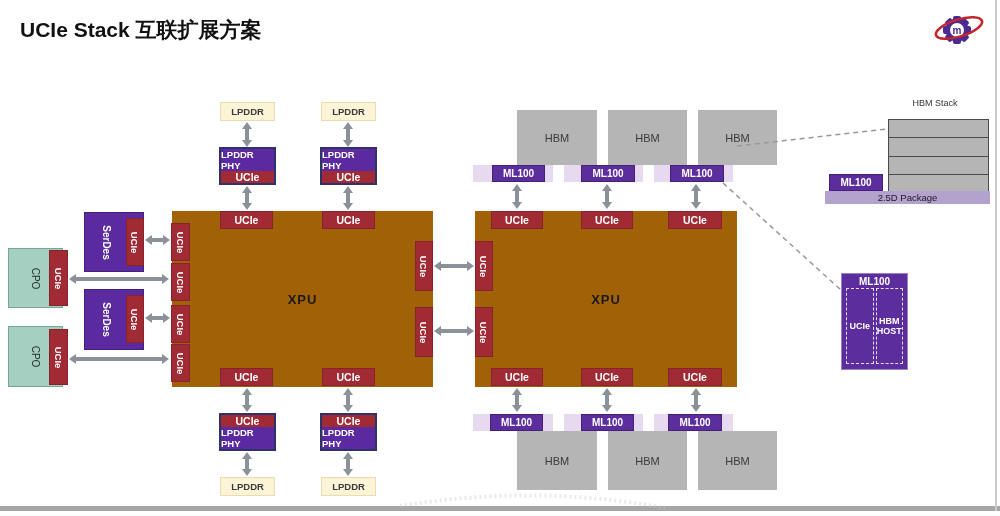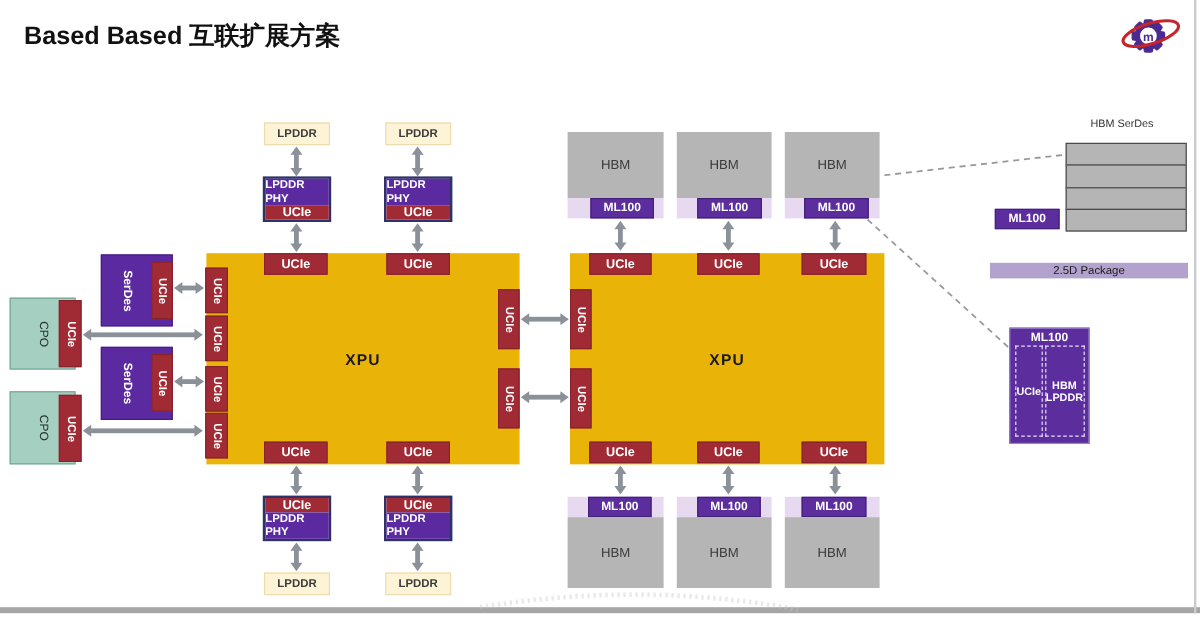--- a/index.html
+++ b/index.html
@@ -3,23 +3,23 @@
 <meta charset="utf-8">
 <style>
   html,body{margin:0;padding:0;background:#fff;}
   #stage{position:relative;width:1000px;height:516px;background:#ffffff;overflow:hidden;
          font-family:"Liberation Sans",sans-serif;}
   .box{position:absolute;box-sizing:border-box;display:flex;align-items:center;justify-content:center;}
   .red{background:#a12b35;color:#fff;border:1px solid #8a222c;font-weight:bold;font-size:10.5px;}
   .purple{background:#5b2aa0;color:#fff;border:1px solid #45207a;font-weight:bold;font-size:9.5px;}
   .green{background:#a5cfc0;border:1px solid #74a893;color:#22302b;font-size:10px;}
   .cream{background:#fdf3d6;border:1px solid #ecdcae;color:#3b3b3b;font-size:9.5px;font-weight:bold;}
-  .gray{background:#b5b5b5;color:#3a3a3a;font-size:11px;}
+  .gray{background:#b5b5b5;color:#3a3a3a;font-size:11px;margin-left:44px;}
   .lav{background:#e7d9ef;}
-  .xpu{background:#eab308;text-align:right;}
+  .xpu{background:#a16207;text-align:right;}
   .xpu .xpu-label{font-weight:bold;font-size:13px;color:#1a1a1a;letter-spacing:1px;}
   .vbox span{transform:rotate(90deg);white-space:nowrap;display:block;}
   .combo{position:absolute;box-sizing:border-box;border:2px solid #2f3268;display:flex;flex-direction:column;}
   .combo .row{flex:1;display:flex;align-items:center;justify-content:center;color:#fff;font-weight:bold;box-sizing:border-box;}
   .combo .row.purple-r{background:#5b2aa0;font-size:9.5px;}
   .combo .row.red-r{background:#a12b35;font-size:10.5px;}
   
   .av{position:absolute;width:10px;}
   .av .shaft{position:absolute;left:50%;transform:translateX(-50%);top:6px;bottom:6px;width:4px;background:#8b9199;}
   .av::before{content:"";position:absolute;top:0;left:50%;transform:translateX(-50%);
@@ -36,39 +36,39 @@
   .title{position:absolute;left:20px;top:16px;font-size:21px;font-weight:bold;color:#111;}
   .logo{position:absolute;top:8px;right:16px;display:flex;align-items:center;gap:3px;}
   .logo-text{font-size:20px;font-weight:bold;color:#4b2a91;letter-spacing:2px;transform:scaleY(1.02);}
   
   .stack{position:absolute;left:888px;top:119px;width:101px;height:74px;display:flex;flex-direction:column;}
   .slayer{flex:1;background:#b5b5b5;border:1px solid #4a4a4a;margin-top:-1px;box-sizing:border-box;}
   .slayer:first-child{margin-top:0;}
   .stack-label{position:absolute;left:908px;top:99px;width:54px;text-align:center;font-size:9px;
     line-height:1.1;color:#333;}
   .pkg{position:absolute;left:825px;top:191px;width:165px;height:13px;background:#b3a2ce;
-    display:flex;align-items:center;justify-content:center;font-size:9.5px;color:#1a1a1a;margin-top:28px;}
+    display:flex;align-items:center;justify-content:center;font-size:9.5px;color:#1a1a1a;}
   
   .detail{position:absolute;left:841px;top:273px;width:67px;height:97px;background:#5c2d9c;
     border:1px solid #9b7fc7;box-sizing:border-box;display:flex;flex-direction:column;}
   .detail-title{height:14px;display:flex;align-items:center;justify-content:center;color:#fff;
     font-size:10px;font-weight:bold;}
   .detail-row{flex:1;display:flex;gap:2px;margin:0 4px 5px 4px;}
   .dashed-sub{flex:1;border:1px dashed #e6ddf5;display:flex;align-items:center;justify-content:center;
     color:#fff;font-size:9px;font-weight:bold;text-align:center;line-height:1.15;}
   .overlay{position:absolute;left:0;top:0;pointer-events:none;z-index:6;}
   .bottom-bar{position:absolute;left:0;top:506px;width:1000px;height:5px;background:#a6a6a6;}
   .right-line{position:absolute;left:995px;top:0;width:2px;height:511px;background:#cbcbcb;}
 </style>
 </head>
 <body>
 
 <div id="stage">
 
-  <div class="title">Based Based 互联扩展方案</div>
+  <div class="title">UCIe Stack 互联扩展方案</div>
   <div class="logo">
     <svg width="52" height="44" viewBox="0 0 52 44">
       <g fill="#4b2a91">
         <rect x="21" y="8" width="8" height="28" rx="2"></rect>
         <rect x="21" y="8" width="8" height="28" rx="2" transform="rotate(45 25 22)"></rect>
         <rect x="21" y="8" width="8" height="28" rx="2" transform="rotate(90 25 22)"></rect>
         <rect x="21" y="8" width="8" height="28" rx="2" transform="rotate(135 25 22)"></rect>
         <circle cx="25" cy="22" r="11.5"></circle>
       </g>
       <circle cx="25" cy="22" r="7" fill="#ffffff"></circle>
@@ -245,38 +245,38 @@
   <div class="ah" style="left:69px;top:354px;width:100px;">
       <div class="shaft"></div>
     </div>
   <div class="ah" style="left:434px;top:261px;width:40px;">
       <div class="shaft"></div>
     </div>
   <div class="ah" style="left:434px;top:326px;width:40px;">
       <div class="shaft"></div>
     </div>
 
-  <div class="stack-label">HBM SerDes</div>
+  <div class="stack-label">HBM Stack</div>
   <div class="stack">
     <div class="slayer"></div>
     <div class="slayer"></div>
     <div class="slayer"></div>
     <div class="slayer"></div>
   </div>
   <div class="box purple" style="left:829px;top:174px;width:54px;height:17px;background:#5c2d9c;font-size:10px;">ML100</div>
   <div class="pkg">2.5D Package</div>
 
   <div class="detail">
     <div class="detail-title">ML100</div>
     <div class="detail-row">
       <div class="dashed-sub">
           <span>UCIe</span>
         </div>
       <div class="dashed-sub">
-          <span>HBM LPDDR</span>
+          <span>HBM HOST</span>
         </div>
     </div>
   </div>
 
   <svg class="overlay" width="1000" height="516" viewBox="0 0 1000 516">
     <line x1="737" y1="146" x2="887" y2="129" stroke="#999999" stroke-width="1.5" stroke-dasharray="5 4"></line>
     <line x1="723" y1="183" x2="841" y2="290" stroke="#999999" stroke-width="1.5" stroke-dasharray="5 4"></line>
     <path d="M 400 506 Q 535 484 665 508" fill="none" stroke="#c8c8c8" stroke-width="4" stroke-dasharray="2 3" opacity="0.4"></path>
   </svg>
 

